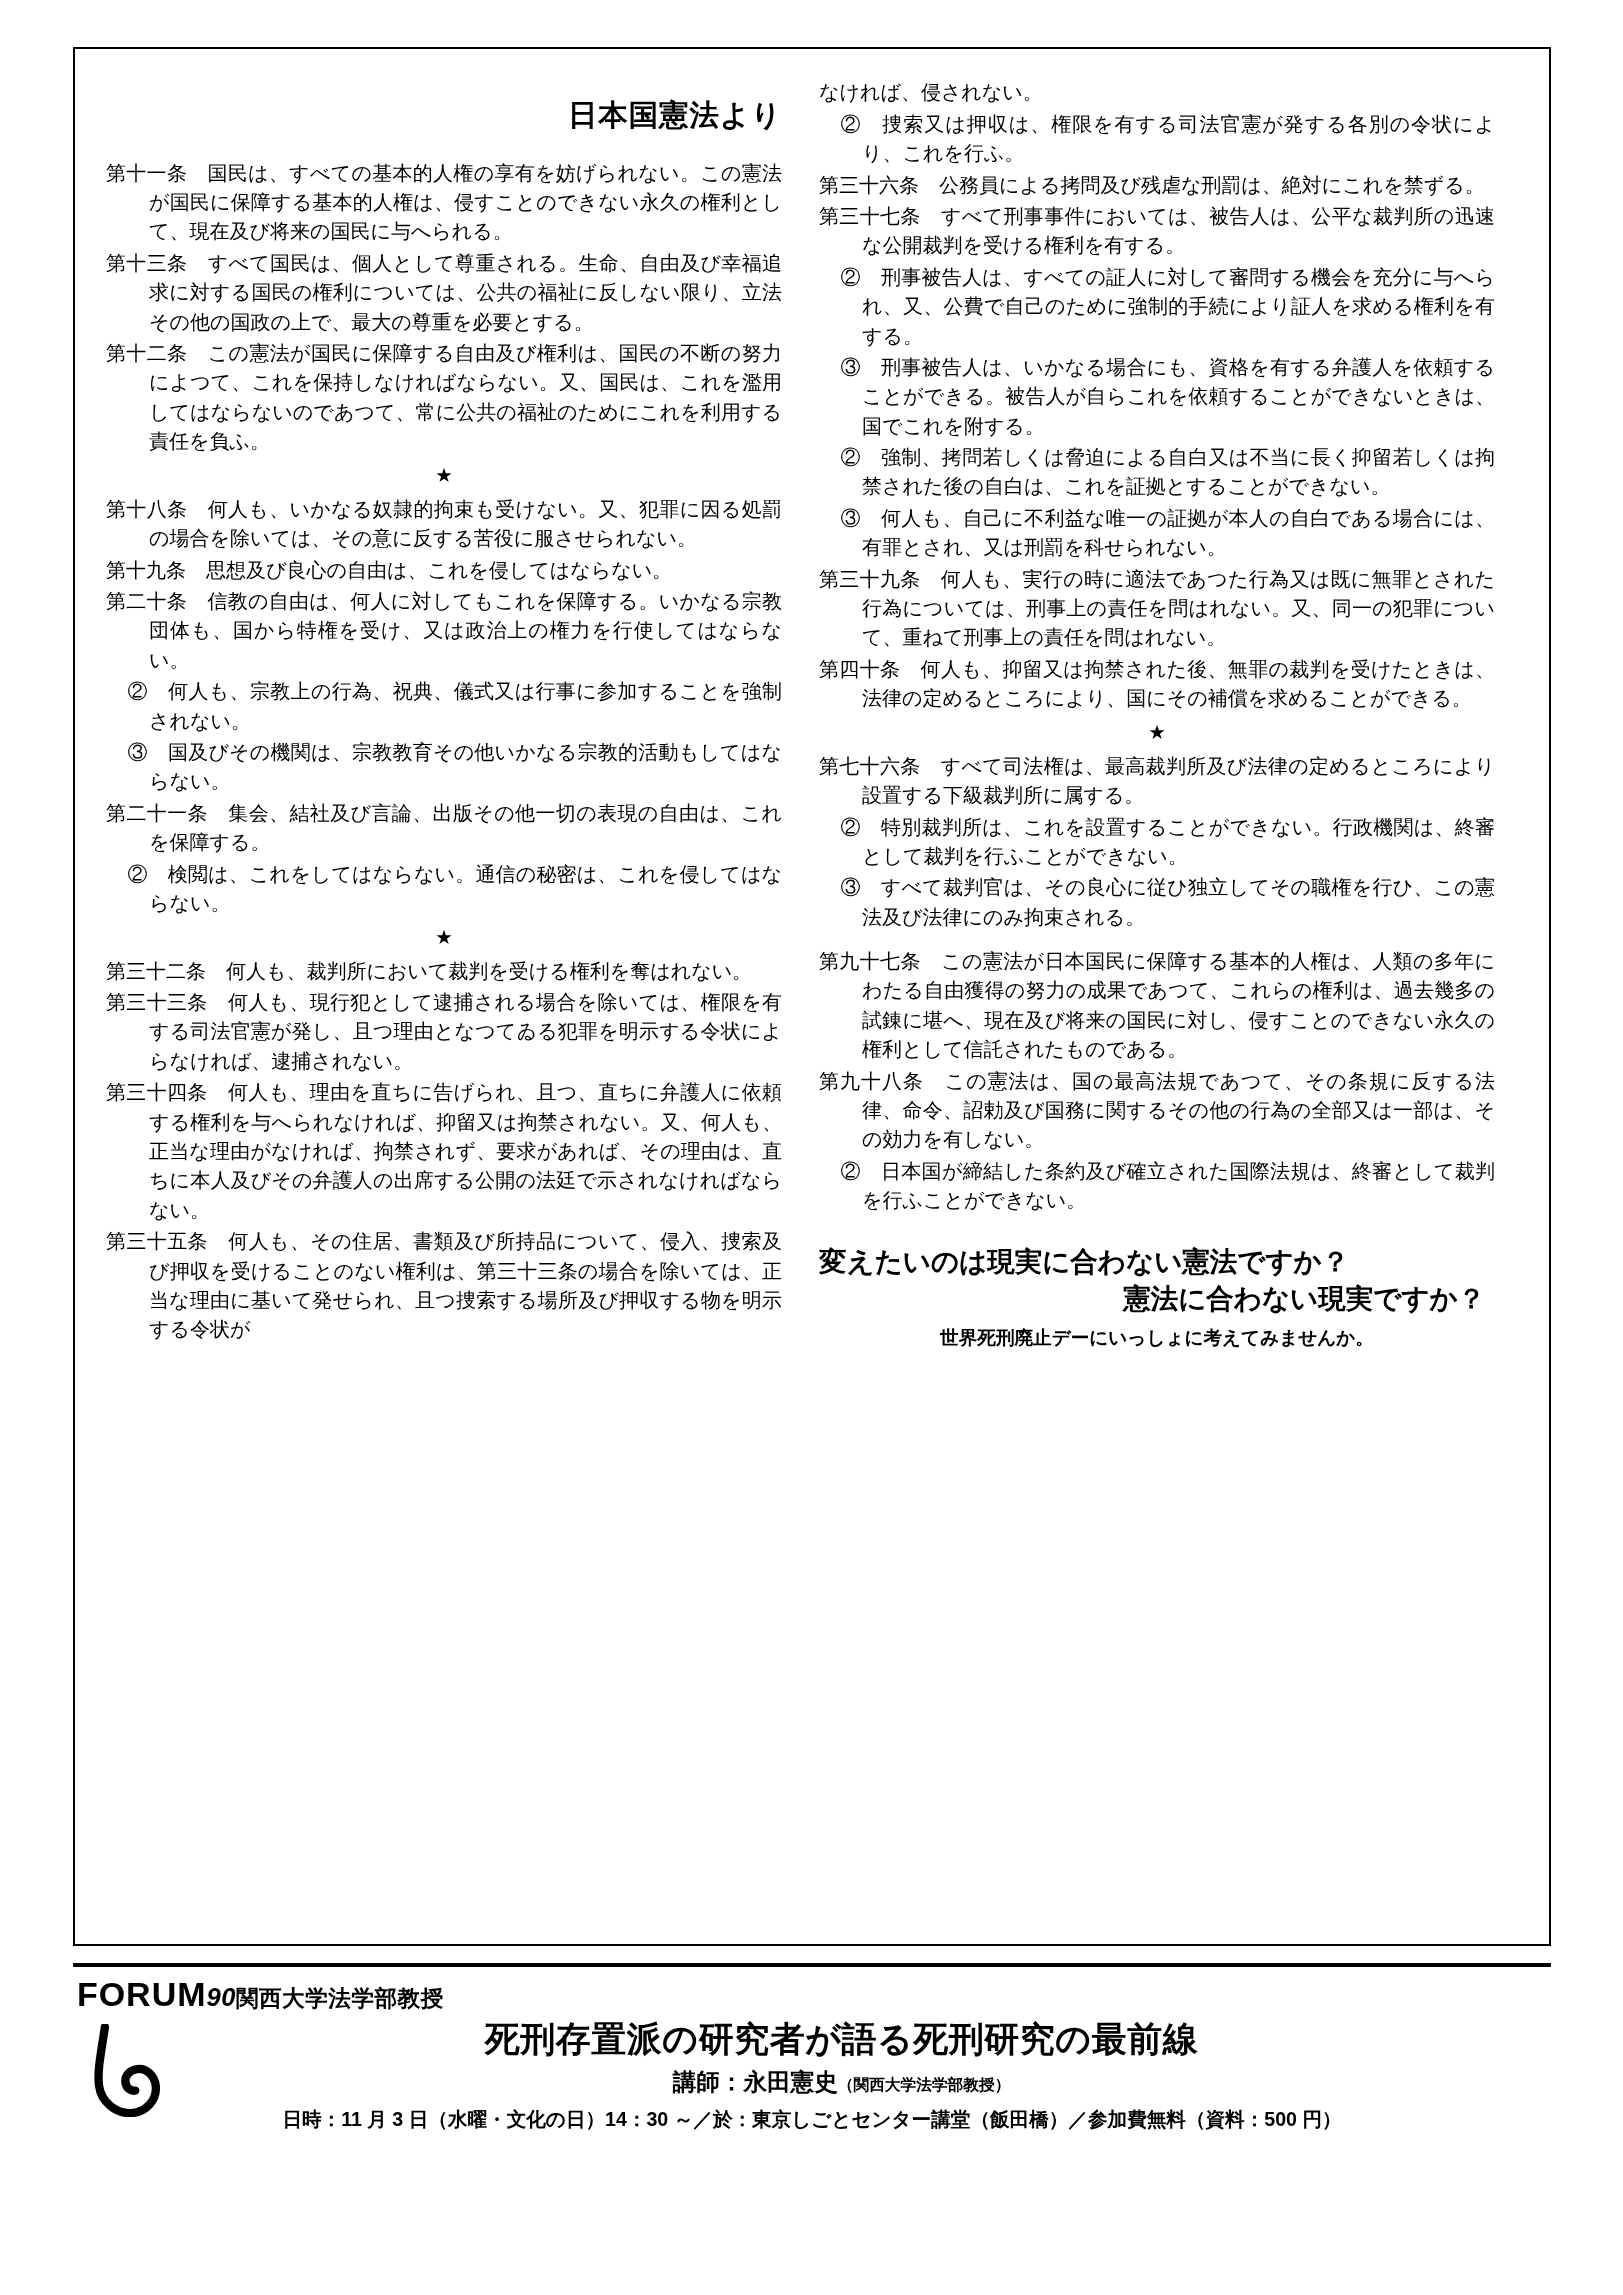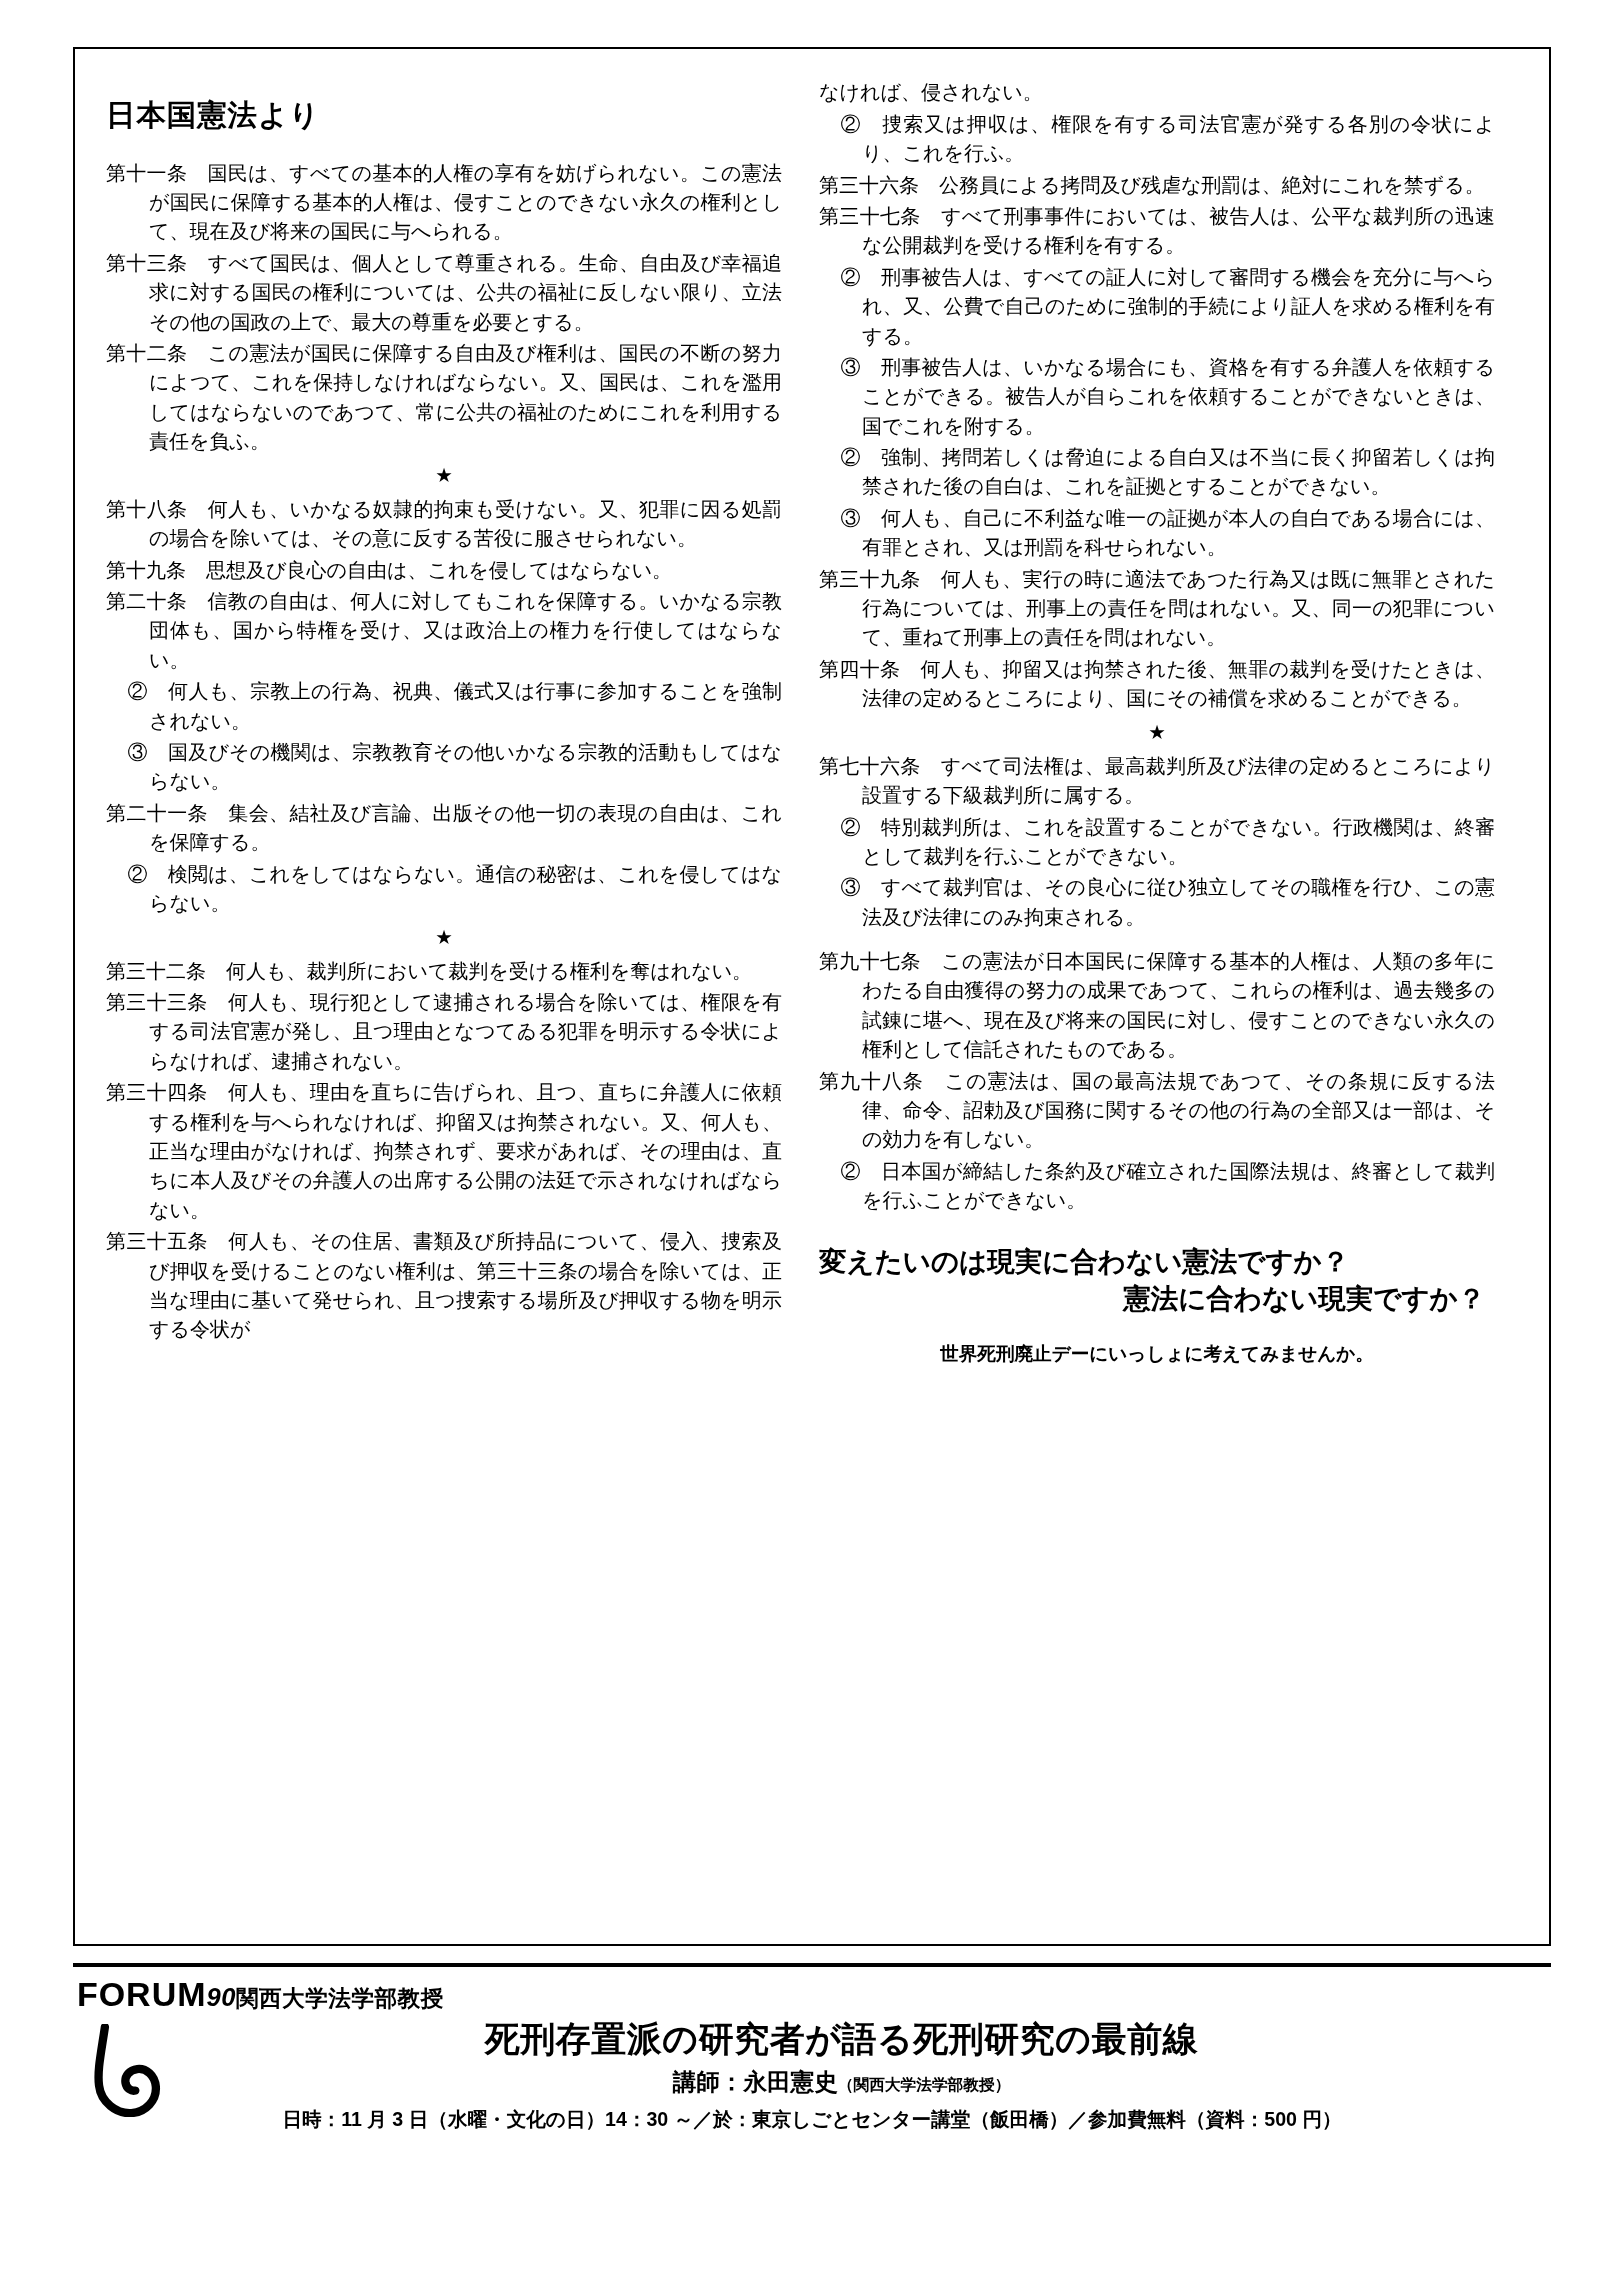--- a/index.html
+++ b/index.html
@@ -39,21 +39,21 @@
     box-sizing: border-box;
     padding: 29.4px 31px 19.6px 31px;
     display: flex;
     gap: 37px;
   }
   .col {
     width: 676px;
     box-sizing: border-box;
   }
   .doc-title {
-    text-align: left;
+    text-align: right;
     font-size: 29.4px;
     font-weight: bold;
     letter-spacing: 1px;
     margin: 17.7px 0 22.6px 0;
     font-family: "Liberation Sans", "DejaVu Sans", sans-serif;
   }
   .art {
     font-size: 20px;
     line-height: 1.47;
     margin: 0 0 2px 0;
@@ -91,21 +91,21 @@
     font-family: "Liberation Sans", "DejaVu Sans", sans-serif;
     line-height: 1.35;
     text-align: right;
     padding-right: 9.8px;
   }
   .slogan3 {
     font-size: 18.6px;
     font-weight: bold;
     font-family: "Liberation Sans", "DejaVu Sans", sans-serif;
     text-align: center;
-    margin-top: 24px;
+    margin-top: 8px;
   }
 
   
   .footer {
     position: absolute;
     left: 73px;
     top: 1963px;
     width: 1478px;
   }
   .footer-rule {

